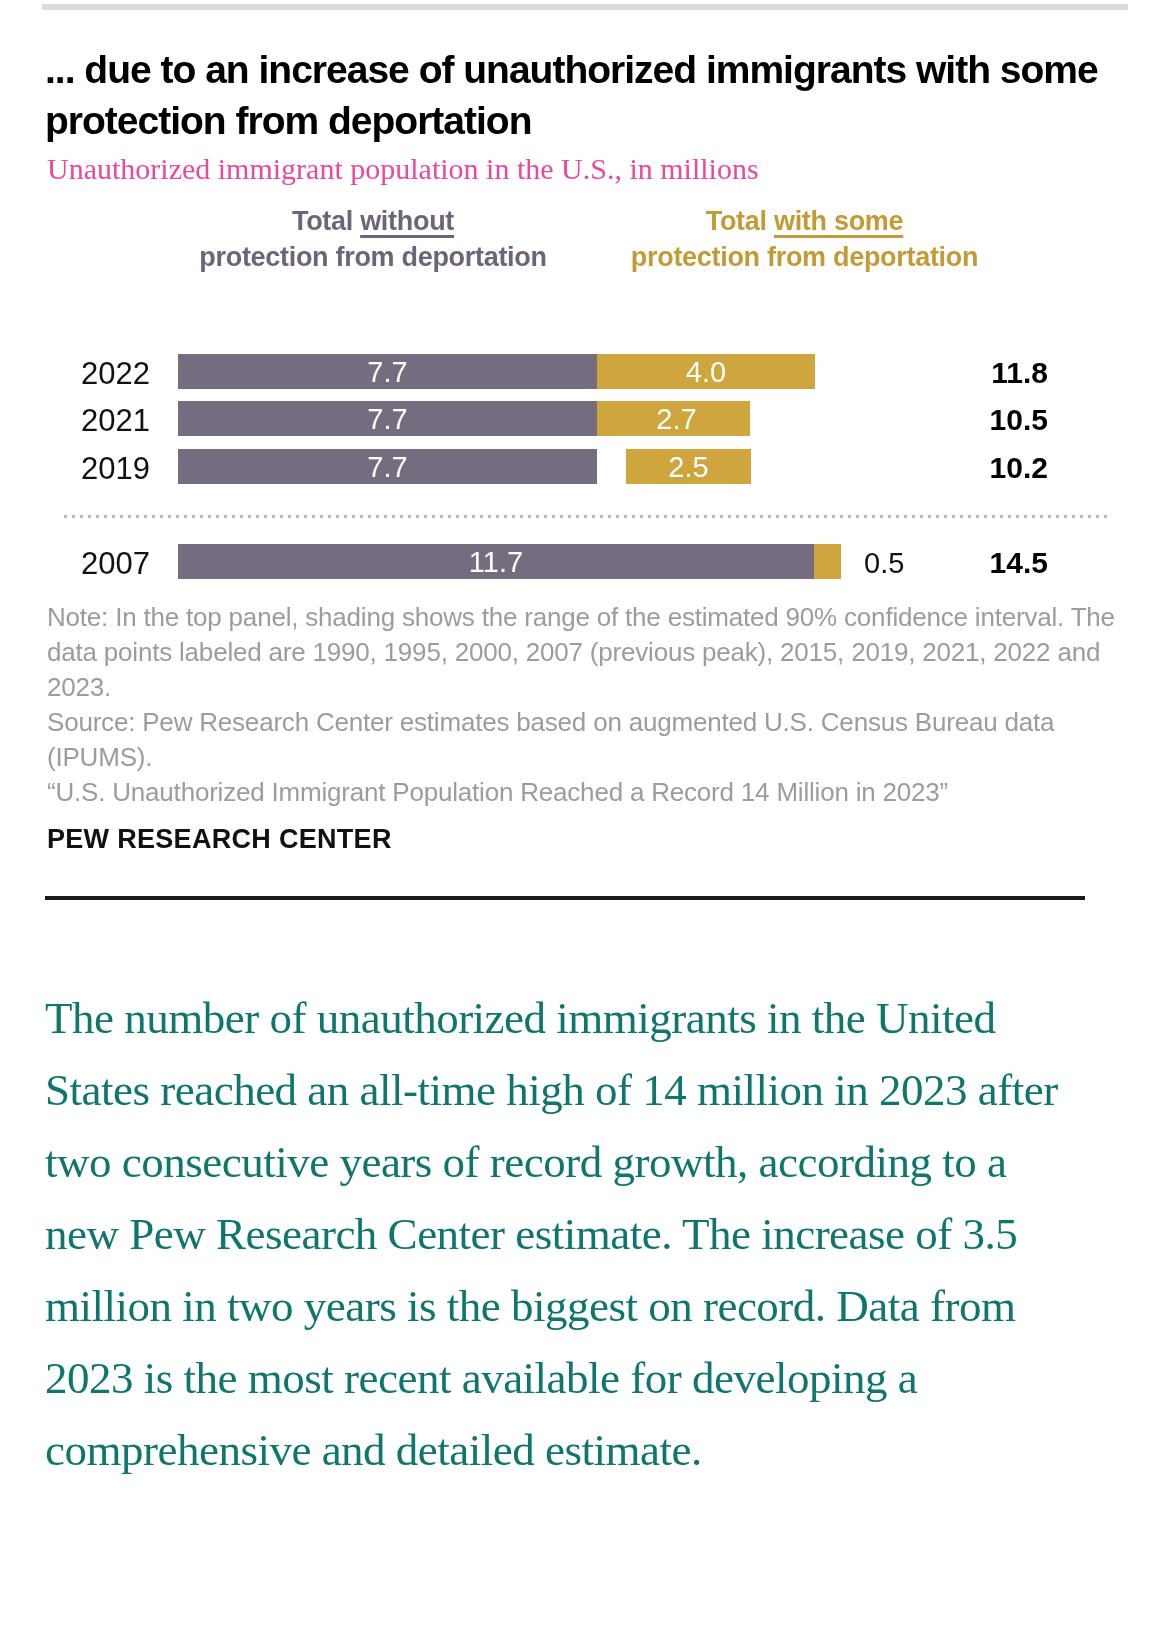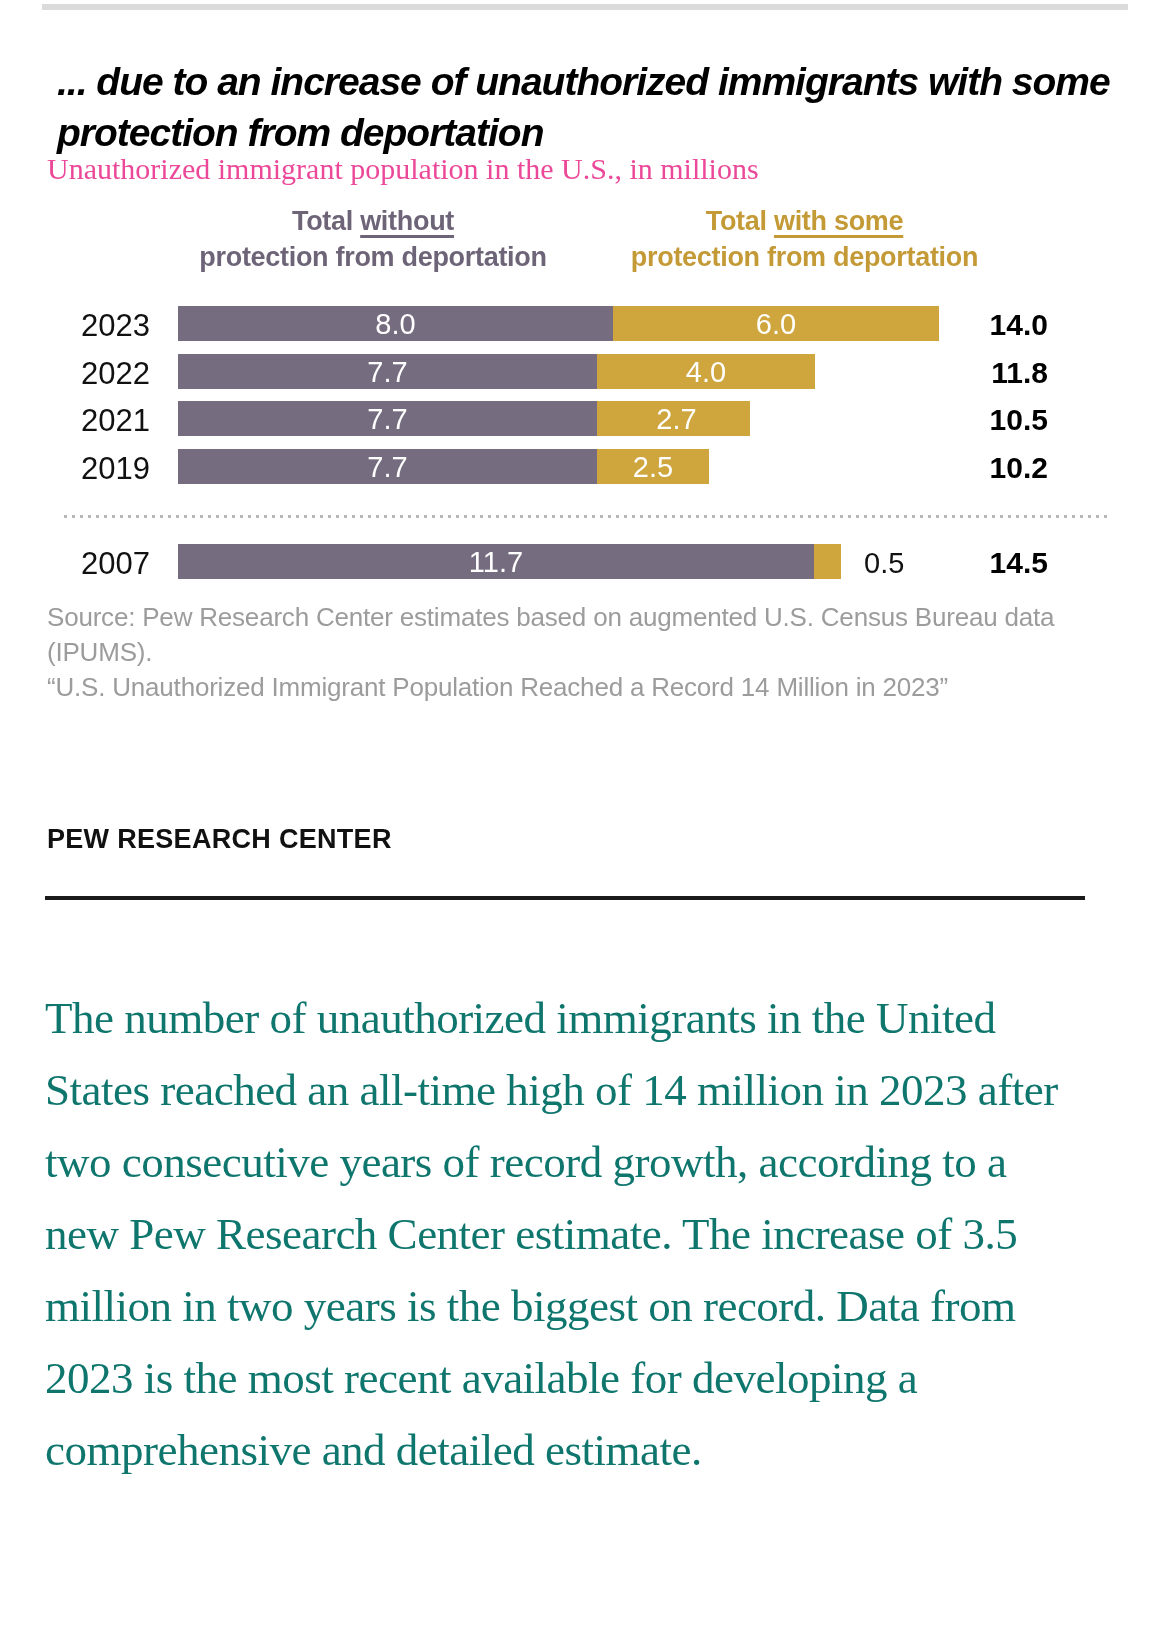--- a/index.html
+++ b/index.html
@@ -44,42 +44,34 @@
     font-family:"Liberation Serif",serif;font-size:45px;line-height:72px;
     letter-spacing:-0.5px;color:#0f766e;}
 </style>
 </head>
 <body>
 
 <div id="page">
 
   <div class="top-rule"></div>
 
-  <h1 class="chart-title" style="margin:12px;font-size:39px;font-style:italic;">... due to an increase of unauthorized immigrants with some protection from deportation</h1>
+  <h1 class="chart-title" style="margin:0;font-size:39px;">... due to an increase of unauthorized immigrants with some protection from deportation</h1>
 
   <div class="chart-subtitle">Unauthorized immigrant population in the U.S., in millions</div>
 
   <div class="legend legend-without">
     <div><span>Total </span><span class="u">without</span></div>
     <div>protection from deportation</div>
   </div>
 
   <div class="legend legend-with">
     <div><span>Total </span><span class="u">with some</span></div>
     <div>protection from deportation</div>
   </div>
 
-  <div class="bar-row" style="top:306px;">
-    <div class="year">2023</div>
-    <div class="bar">
-      <div class="seg seg-without" style="width: 435px;">8.0</div>
-      <div class="seg seg-with" style="width: 326px;">6.0</div>
-    </div>
-    <div class="total">14.0</div>
-  </div>
 
   <div class="bar-row" style="top:354px;">
     <div class="year">2022</div>
     <div class="bar">
       <div class="seg seg-without" style="width: 419px;">7.7</div>
       <div class="seg seg-with" style="width: 218px;">4.0</div>
     </div>
     <div class="total">11.8</div>
   </div>
 
@@ -89,38 +81,39 @@
       <div class="seg seg-without" style="width: 419px;">7.7</div>
       <div class="seg seg-with" style="width: 147px; padding-left: 6px;">2.7</div>
     </div>
     <div class="total">10.5</div>
   </div>
 
   <div class="bar-row" style="top:449px;">
     <div class="year">2019</div>
     <div class="bar">
       <div class="seg seg-without" style="width: 419px;">7.7</div>
-      <div class="seg seg-with" style="width: 112px;">2.5</div>
+      <div class="seg seg-with" style="width: 125px; margin-left: 29px;">2.5</div>
     </div>
     <div class="total">10.2</div>
   </div>
 
   <div class="dotted-sep"></div>
 
   <div class="bar-row" style="top:544px;">
     <div class="year">2007</div>
     <div class="bar">
       <div class="seg seg-without" style="width: 636px;">11.7</div>
       <div class="seg seg-with" style="width: 27px;"></div>
     </div>
     <div class="outside-val">0.5</div>
     <div class="total">14.5</div>
   </div>
 
   <div class="notes">
+    <div>Note: In the top panel, shading shows the range of the estimated 90% confidence interval. The data points labeled are 1990, 1995, 2000, 2007 (previous peak), 2015, 2019, 2021, 2022 and 2023.</div>
     <div>Source: Pew Research Center estimates based on augmented U.S. Census Bureau data (IPUMS).</div>
     <div>“U.S. Unauthorized Immigrant Population Reached a Record 14 Million in 2023”</div>
   </div>
 
   <div class="pew">PEW RESEARCH CENTER</div>
 
   <div class="divider"></div>
 
   <p class="article-para" style="margin:0;">The number of unauthorized immigrants in the United States reached an all-time high of 14 million in 2023 after two consecutive years of record growth, according to a new Pew Research Center estimate. The increase of 3.5 million in two years is the biggest on record. Data from 2023 is the most recent available for developing a comprehensive and detailed estimate.</p>
 

